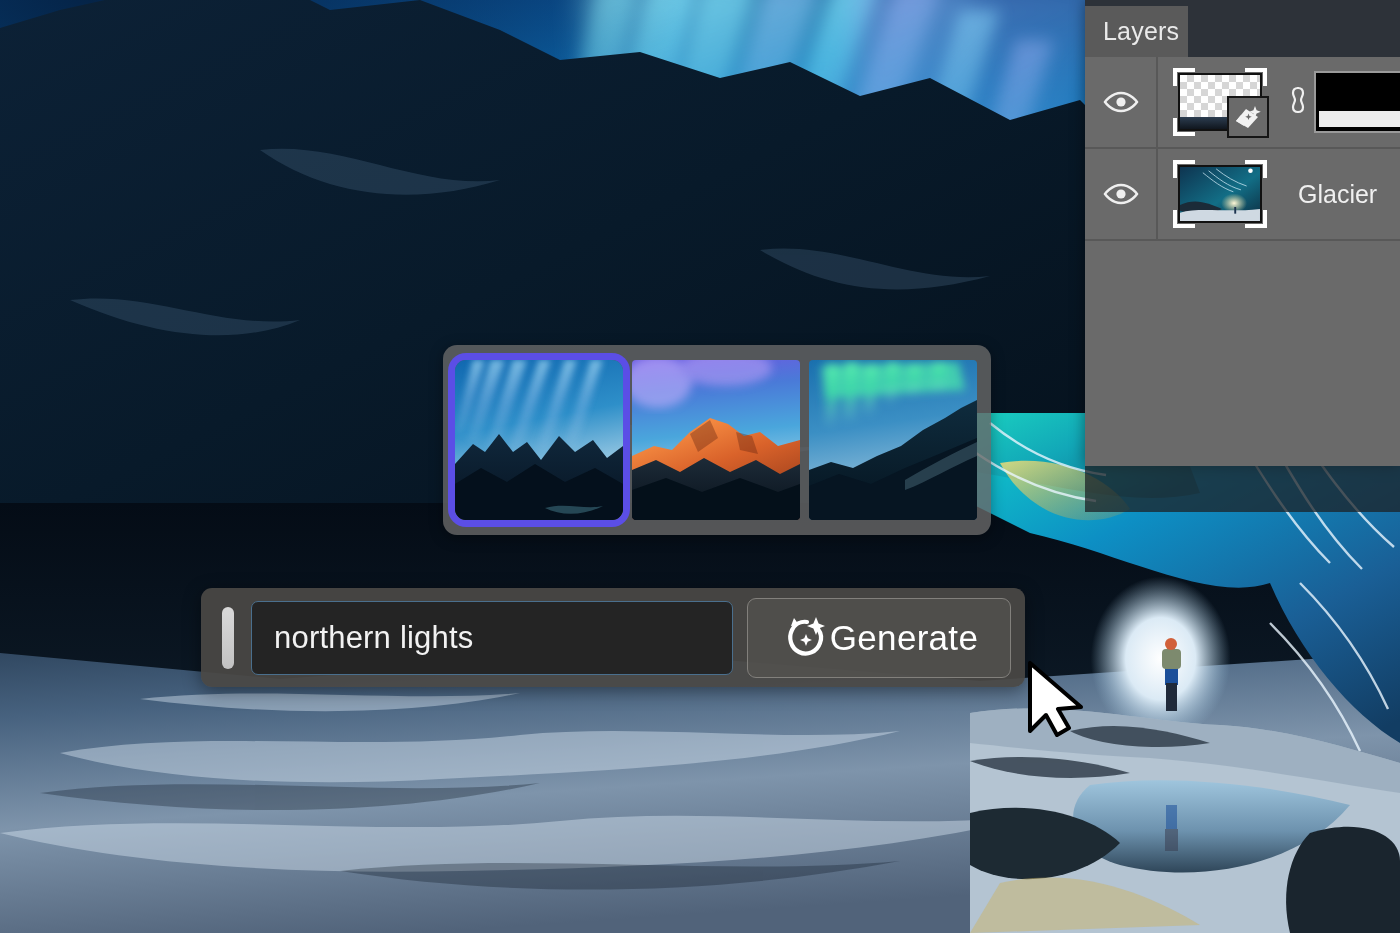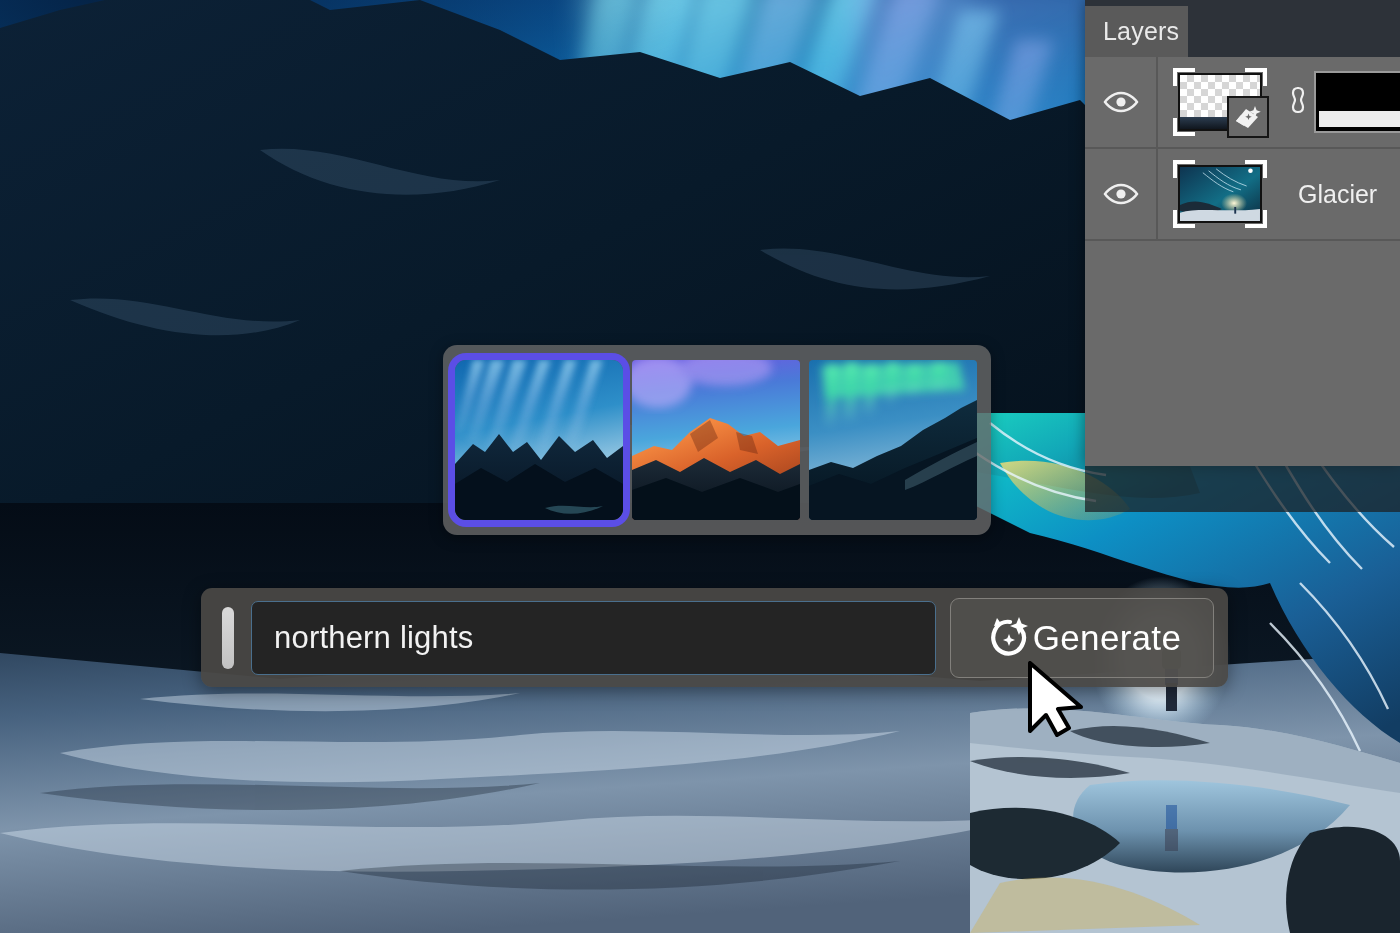--- a/index.html
+++ b/index.html
@@ -121,21 +121,21 @@
   }
   .vthumb.active{
     border-radius:11px;
     box-shadow:0 0 0 7px #5b4ee6;
     outline:none;
   }
   .vthumb .img{position:absolute;inset:0;overflow:hidden;}
 
   
   .promptbar{
-    position:absolute;left:201px;top:588px;width:1027px;height:99px;
+    position:absolute;left:201px;top:588px;width:824px;height:99px;
     background:rgba(74,72,69,.93);
     border-radius:11px;
     box-shadow:0 4px 18px rgba(0,0,0,.4);
     display:flex;align-items:center;
     box-sizing:border-box;padding:0 14px;
   }
   .drag-handle{
     width:12px;height:62px;border-radius:7px;
     background:linear-gradient(to bottom,#d9d9d9,#c2c2c2);
     flex:0 0 auto;margin-left:7px;margin-right:17px;cursor:grab;

